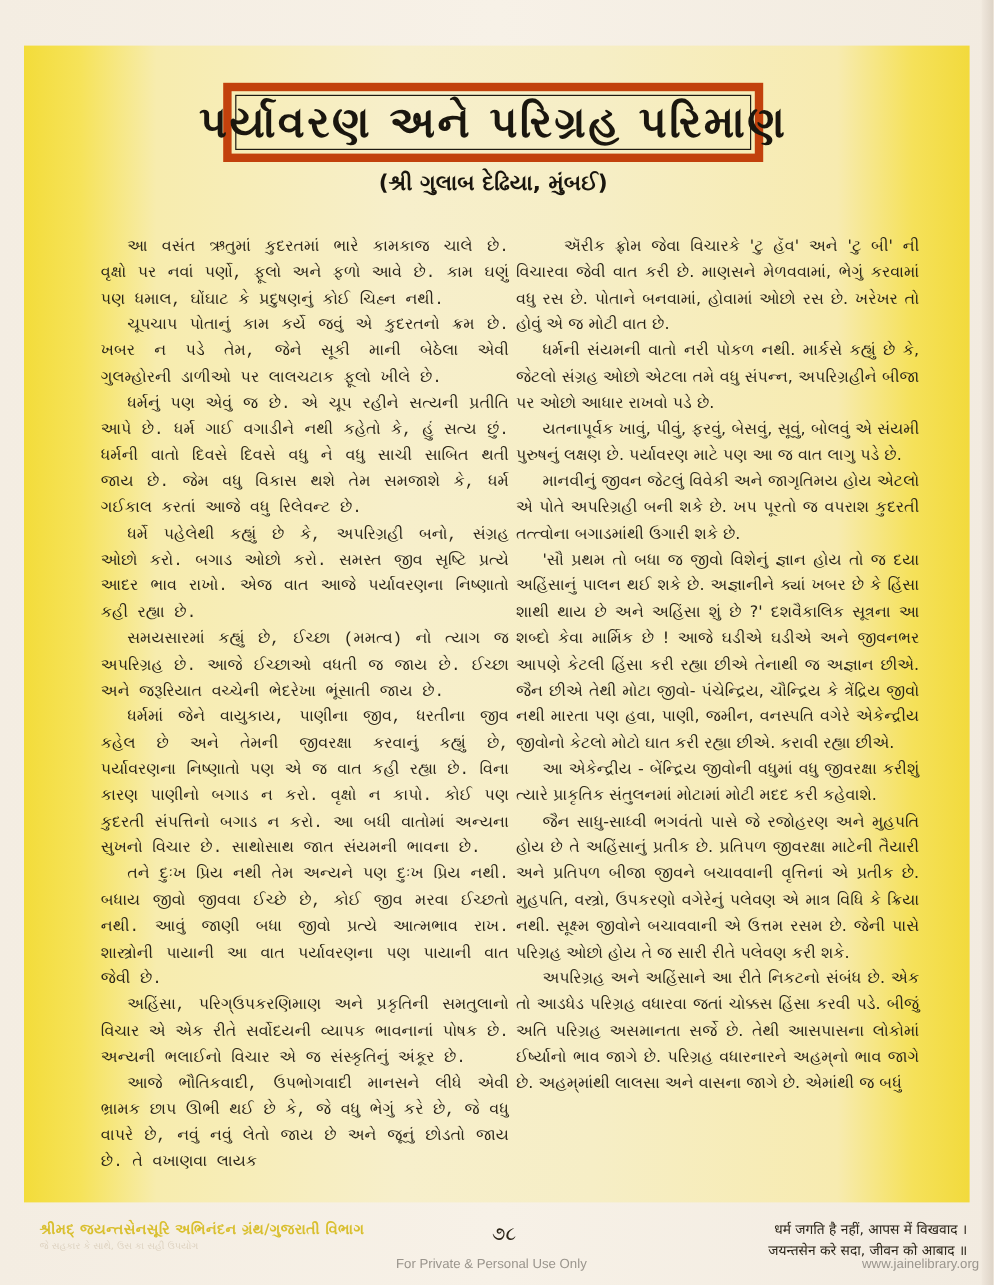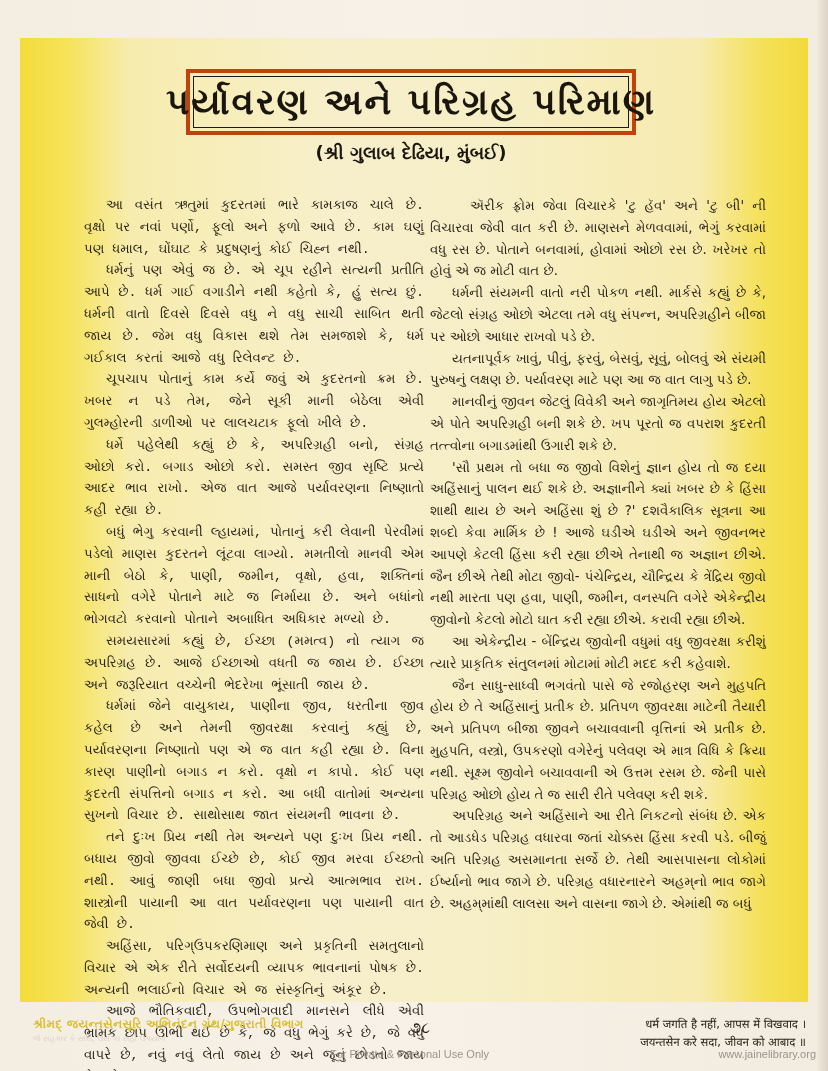--- a/index.html
+++ b/index.html
@@ -17,21 +17,21 @@
   .right-edge {
     position: absolute; right: 0; top: 0; width: 10px; height: 1071px;
     background: linear-gradient(90deg, #efe7dc, #ddd3c6);
   }
   .panel {
     position: absolute; left: 20px; top: 38px; width: 788px; height: 964px;
     background: linear-gradient(90deg, #f3dc3a 0%, #f6e35a 6%, #f7ecae 14%, #f7efcb 40%, #f6eec6 60%, #f7ebb0 86%, #f5e15a 94%, #f2da3c 100%);
   }
   .title-frame {
     position: absolute; left: 186px; top: 69px; width: 450px; height: 66px;
-    border: 4px solid #c2410c;
+    border: 7px solid #c2410c;
     padding: 3px; box-sizing: border-box;
   }
   .title-frame-inner {
     width: 100%; height: 100%;
     border: 1.5px solid #1e1a12;
     box-sizing: border-box;
     display: flex; align-items: center; justify-content: center;
   }
   .title-text {
     font-family: "DejaVu Sans", sans-serif;
@@ -98,24 +98,23 @@
 <div class="title-frame">
   <div class="title-frame-inner">
     <span class="title-text">પર્યાવરણ અને પરિગ્રહ પરિમાણ</span>
   </div>
 </div>
 
 <div class="byline">(શ્રી ગુલાબ દેઢિયા, મુંબઈ)</div>
 
 <div class="column col-left">
   <p class="para">આ વસંત ઋતુમાં કુદરતમાં ભારે કામકાજ ચાલે છે. વૃક્ષો પર નવાં પર્ણો, ફૂલો અને ફળો આવે છે. કામ ઘણું પણ ધમાલ, ઘોંઘાટ કે પ્રદુષણનું કોઈ ચિહ્ન નથી.</p>
+  <p class="para">ચૂપચાપ પોતાનું કામ કર્યે જવું એ કુદરતનો ક્રમ છે. ખબર ન પડે તેમ, જેને સૂકી માની બેઠેલા એવી ગુલમ્હોરની ડાળીઓ પર લાલચટાક ફૂલો ખીલે છે.</p>
   <p class="para">ધર્મનું પણ એવું જ છે. એ ચૂપ રહીને સત્યની પ્રતીતિ આપે છે. ધર્મ ગાઈ વગાડીને નથી કહેતો કે, હું સત્ય છું. ધર્મની વાતો દિવસે દિવસે વધુ ને વધુ સાચી સાબિત થતી જાય છે. જેમ વધુ વિકાસ થશે તેમ સમજાશે કે, ધર્મ ગઈકાલ કરતાં આજે વધુ રિલેવન્ટ છે.</p>
-  <p class="para">ચૂપચાપ પોતાનું કામ કર્યે જવું એ કુદરતનો ક્રમ છે. ખબર ન પડે તેમ, જેને સૂકી માની બેઠેલા એવી ગુલમ્હોરની ડાળીઓ પર લાલચટાક ફૂલો ખીલે છે.</p>
   <p class="para">ધર્મે પહેલેથી કહ્યું છે કે, અપરિગ્રહી બનો, સંગ્રહ ઓછો કરો. બગાડ ઓછો કરો. સમસ્ત જીવ સૃષ્ટિ પ્રત્યે આદર ભાવ રાખો. એજ વાત આજે પર્યાવરણના નિષ્ણાતો કહી રહ્યા છે.</p>
-  <p class="para">બધું ભેગુ કરવાની લ્હાયમાં, પોતાનું કરી લેવાની પેરવીમાં પડેલો માણસ કુદરતને લૂંટવા લાગ્યો. મમતીલો માનવી એમ માની બેઠો કે, પાણી, જમીન, વૃક્ષો, હવા, શક્તિનાં સાધનો વગેરે પોતાને માટે જ નિર્માયા છે. અને બધાંનો ભોગવટો કરવાનો પોતાને અબાધિત અધિકાર મળ્યો છે.</p>
   <p class="para">સમયસારમાં કહ્યું છે, ઈચ્છા (મમત્વ) નો ત્યાગ જ અપરિગ્રહ છે. આજે ઈચ્છાઓ વધતી જ જાય છે. ઈચ્છા અને જરૂરિયાત વચ્ચેની ભેદરેખા ભૂંસાતી જાય છે.</p>
   <p class="para">ધર્મમાં જેને વાયુકાય, પાણીના જીવ, ધરતીના જીવ કહેલ છે અને તેમની જીવરક્ષા કરવાનું કહ્યું છે, પર્યાવરણના નિષ્ણાતો પણ એ જ વાત કહી રહ્યા છે. વિના કારણ પાણીનો બગાડ ન કરો. વૃક્ષો ન કાપો. કોઈ પણ કુદરતી સંપત્તિનો બગાડ ન કરો. આ બધી વાતોમાં અન્યના સુખનો વિચાર છે. સાથોસાથ જાત સંયમની ભાવના છે.</p>
   <p class="para">તને દુઃખ પ્રિય નથી તેમ અન્યને પણ દુઃખ પ્રિય નથી. બધાય જીવો જીવવા ઈચ્છે છે, કોઈ જીવ મરવા ઈચ્છતો નથી. આવું જાણી બધા જીવો પ્રત્યે આત્મભાવ રાખ. શાસ્ત્રોની પાયાની આ વાત પર્યાવરણના પણ પાયાની વાત જેવી છે.</p>
   <p class="para">અહિંસા, પરિગ્ઉપકરણિમાણ અને પ્રકૃતિની સમતુલાનો વિચાર એ એક રીતે સર્વોદયની વ્યાપક ભાવનાનાં પોષક છે. અન્યની ભલાઈનો વિચાર એ જ સંસ્કૃતિનું અંકૂર છે.</p>
   <p class="para">આજે ભૌતિકવાદી, ઉપભોગવાદી માનસને લીધે એવી ભ્રામક છાપ ઊભી થઈ છે કે, જે વધુ ભેગું કરે છે, જે વધુ વાપરે છે, નવું નવું લેતો જાય છે અને જૂનું છોડતો જાય છે. તે વખાણવા લાયક</p>
 </div>
 
 <div class="column col-right">
   <p class="para deep">ઍરીક ફ્રોમ જેવા વિચારકે 'ટુ હૅવ' અને 'ટુ બી' ની વિચારવા જેવી વાત કરી છે. માણસને મેળવવામાં, ભેગું કરવામાં વધુ રસ છે. પોતાને બનવામાં, હોવામાં ઓછો રસ છે. ખરેખર તો હોવું એ જ મોટી વાત છે.</p>
   <p class="para">ધર્મની સંયમની વાતો નરી પોકળ નથી. માર્કસે કહ્યું છે કે, જેટલો સંગ્રહ ઓછો એટલા તમે વધુ સંપન્ન, અપરિગ્રહીને બીજા પર ઓછો આધાર રાખવો પડે છે.</p>

